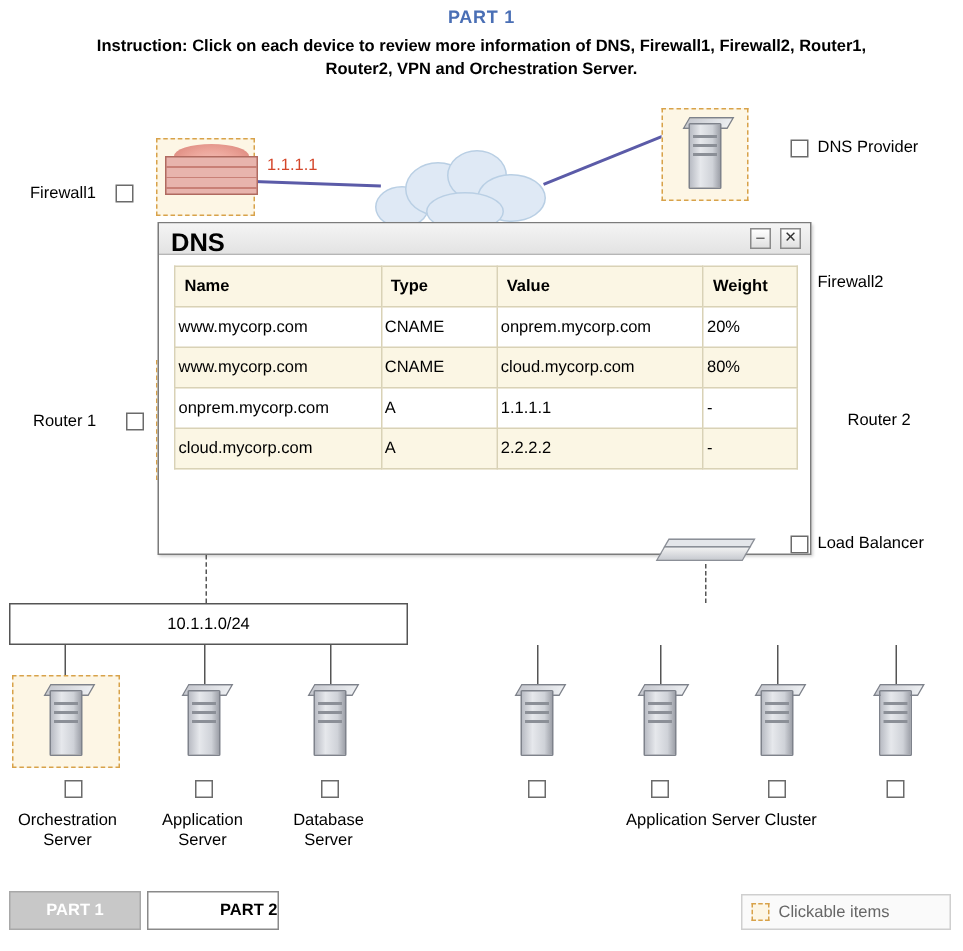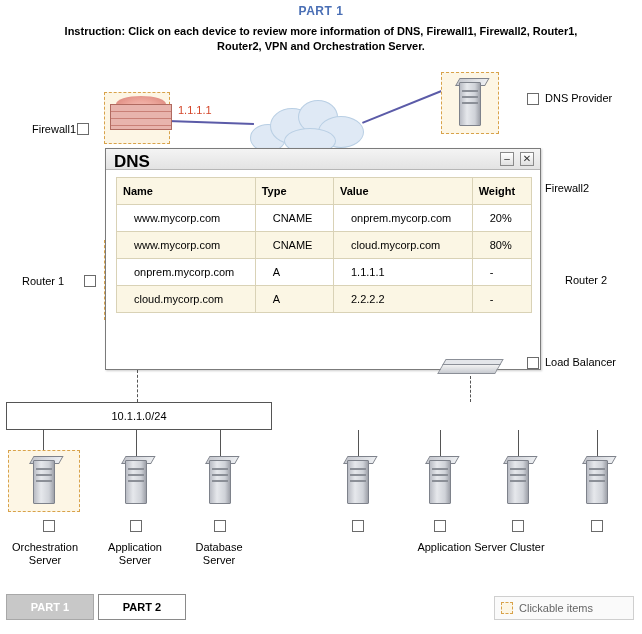--- a/index.html
+++ b/index.html
@@ -214,21 +214,21 @@
   }
   #dns-table th {
     text-align: left;
     background: #fbf6e4;
     font-weight: bold;
     padding: 5px 6px;
     border: 1px solid #d9d2b6;
     height: 16px;
   }
   #dns-table td {
-    padding: 5px 17px;
+    padding: 5px 2px;
     border: 1px solid #d9d2b6;
     background: #ffffff;
     height: 16px;
   }
   #dns-table tr.alt td { background: #fbf6e4; }
   .col-name { width: 140px; }
   .col-type { width: 80px; margin-left: 40px; }
   .col-value { width: 140px; }
   .col-weight { width: 56px; }
 
@@ -286,20 +286,21 @@
     background: #c8c8c8;
     border: 1px solid #a8a8a8;
     color: #ffffff;
   }
   #part2-btn {
     left: 98px;
     width: 88px;
     background: #ffffff;
     border: 1px solid #8a8a8a;
     color: #000000;
+    text-align: right;
   }
   #clickable-legend {
     position: absolute;
     right: 8px;
     bottom: 14px;
     height: 24px;
     width: 140px;
     border: 1px solid #cfcfcf;
     background: #fafafa;
     box-sizing: border-box;
@@ -329,21 +330,21 @@
   <div id="instruction">Instruction: Click on each device to review more information of DNS, Firewall1, Firewall2, Router1, Router2, VPN and Orchestration Server.</div>
 
   <div class="link" style="left:168px; top:120px; width:86px; transform:rotate(2deg);"></div>
   <div class="link" style="left:362px; top:122px; width:96px; transform:rotate(-22deg);"></div>
 
   <div class="dashbox" style="left:104px; top:92px; width:66px; height:52px;"></div>
   <div id="firewall-device">
     <div class="flame"></div>
     <div class="wall"></div>
   </div>
-  <div class="lbl" style="left:32px; top:123px;">Firewall1</div>
+  <div class="lbl" style="left:20px; top:123px;">Firewall1</div>
   <div class="cbox" style="left:77px; top:123px;"></div>
 
   <div id="ip-label">1.1.1.1</div>
 
   <div id="cloud">
     <div class="puff" style="left:2px; top:28px; width:36px; height:28px;"></div>
     <div class="puff" style="left:22px; top:12px; width:44px; height:36px;"></div>
     <div class="puff" style="left:50px; top:4px; width:40px; height:34px;"></div>
     <div class="puff" style="left:70px; top:20px; width:46px; height:32px;"></div>
     <div class="puff" style="left:36px; top:32px; width:52px; height:26px;"></div>

